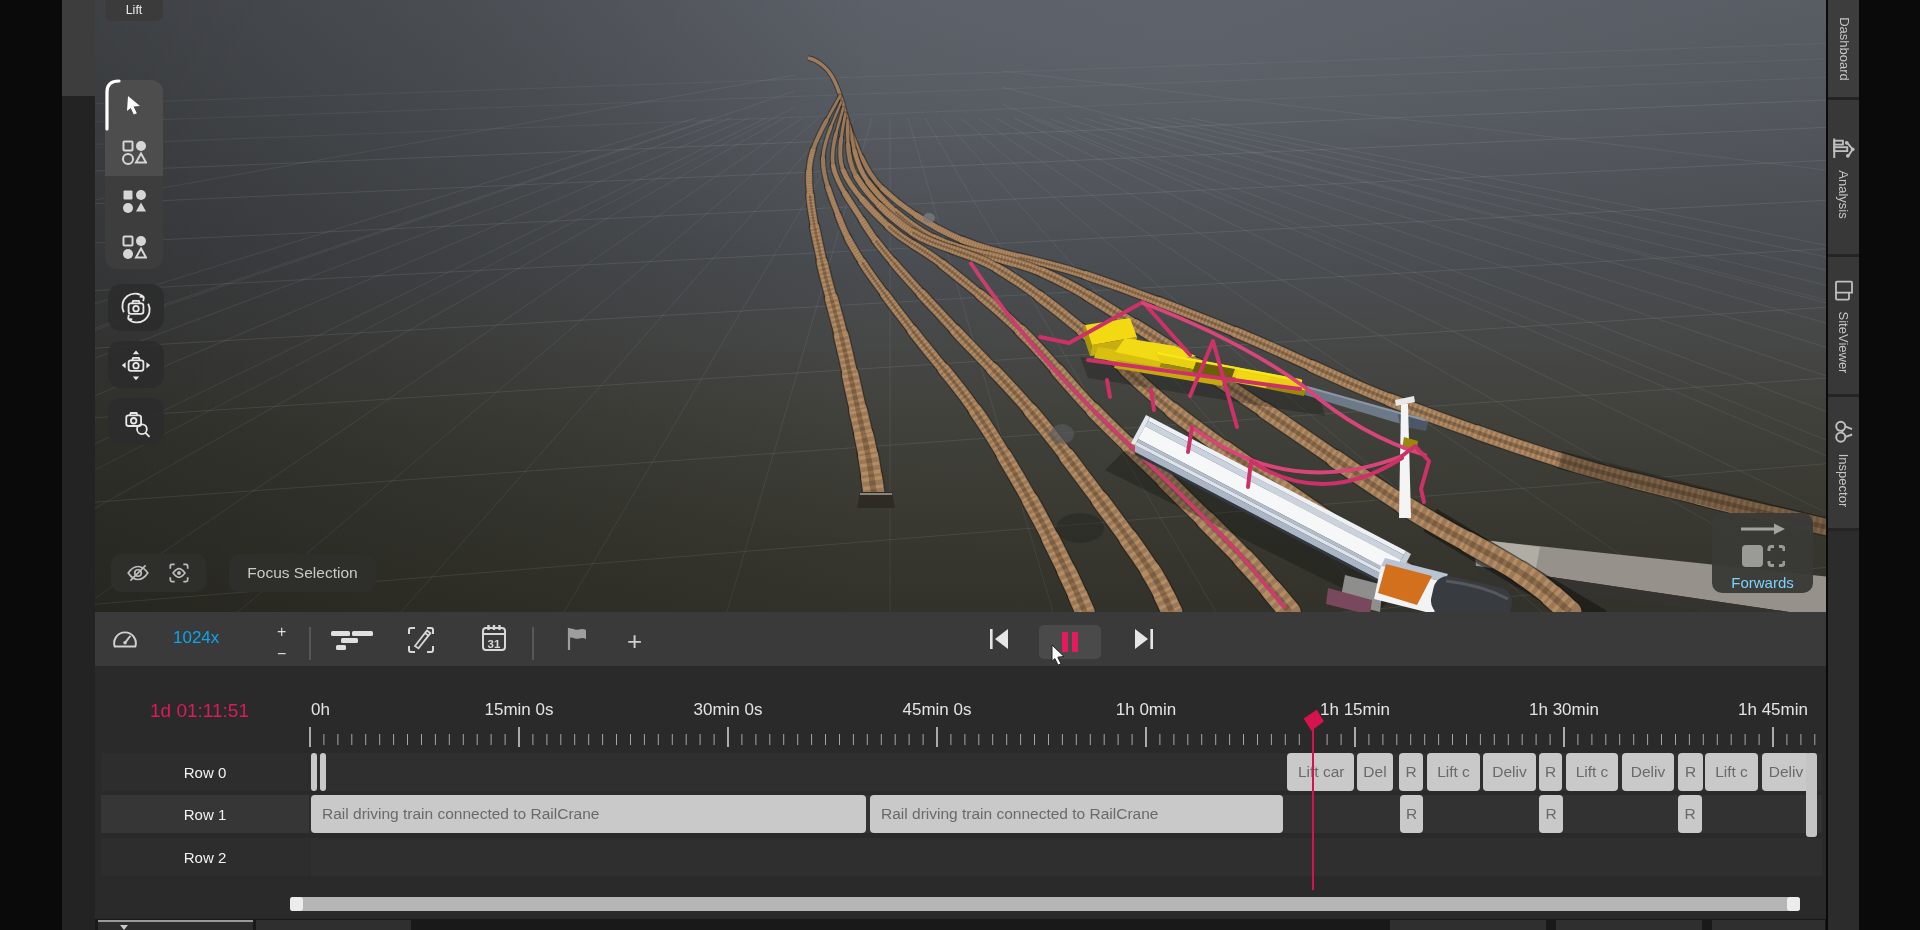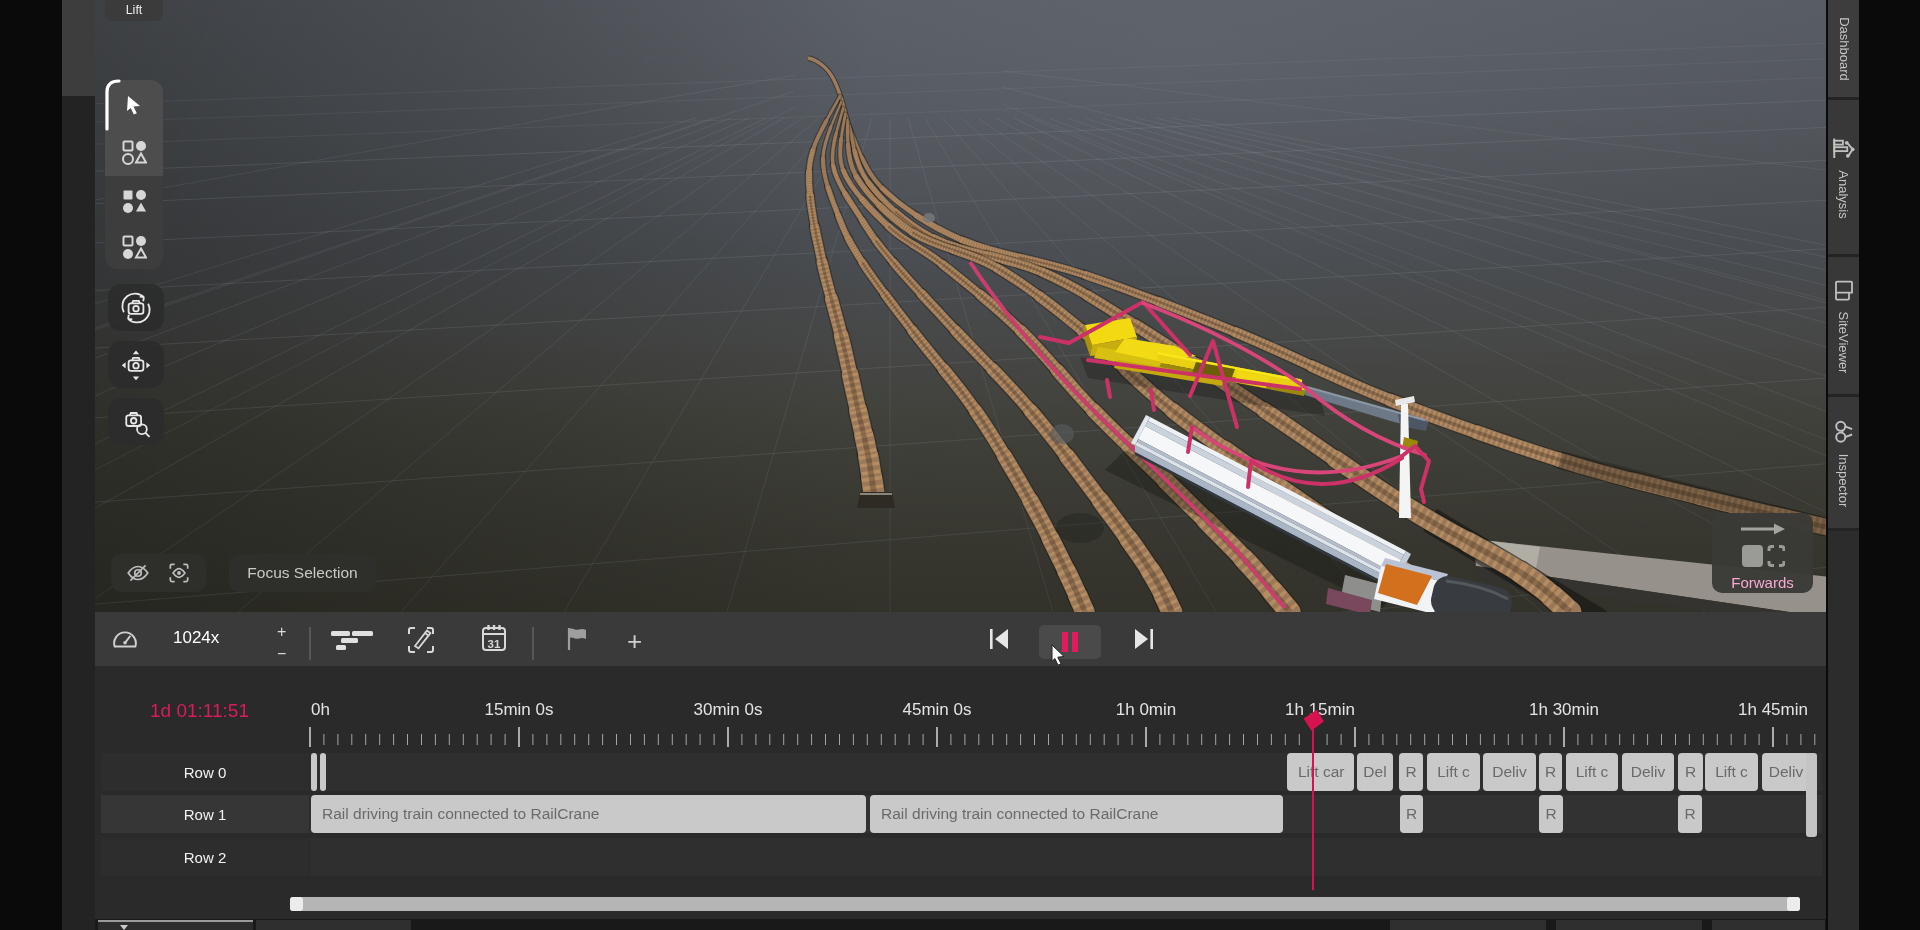--- a/index.html
+++ b/index.html
@@ -21,27 +21,27 @@
 #tsel { left:10px; top:80px; width:58px; height:96px; border-radius:12px 12px 0 0; background:#4d4d4d; }
 .cambtn { left:13px; width:56px; height:47px; border-radius:13px; background:rgba(44,44,44,0.93);
           display:flex; align-items:center; justify-content:center; }
 
 #eyepill { left:16px; top:554px; width:95px; height:38px; border-radius:10px; background:rgba(47,47,43,0.92);
            display:flex; align-items:center; justify-content:space-evenly; }
 #focuspill { left:134px; top:554px; width:147px; height:38px; border-radius:10px; background:rgba(47,47,43,0.92);
              color:#c9c9c6; font-size:15.5px; display:flex; align-items:center; justify-content:center; }
 #fwd { left:1617px; top:513px; width:101px; height:80px; border-radius:10px; background:rgba(58,58,55,0.97);
        display:flex; flex-direction:column; align-items:center; }
-#fwd .t { color:#f9a8d4; font-size:15px; margin-top:1px; }
+#fwd .t { color:#7dd3fc; font-size:15px; margin-top:1px; }
 
 
 #tl { left:95px; top:612px; width:1731px; height:318px; background:#2a2a2a; }
 #tlbar { position:absolute; left:0; top:0; width:1731px; height:54px; background:#3a3a3a; }
 .ti { position:absolute; display:flex; align-items:center; justify-content:center; }
-#speed { left:78px; top:16px; color:#ffffff; font-size:17px; }
+#speed { left:78px; top:16px; color:#0ea5e9; font-size:17px; }
 .pm { color:#dddddd; font-size:16px; line-height:1; position:absolute; left:182px; }
 .sep { position:absolute; width:2px; background:#575757; top:15px; height:33px; }
 #pausebtn { left:944px; top:13px; width:62px; height:34px; background:#4a4a4a; border-radius:5px; }
 #pausebtn div { width:6.5px; height:20px; background:#e5195c; margin:0 1.6px; }
 
 #tdisp { position:absolute; left:55px; top:88px; width:160px; color:#dc1a5e; font-size:19px; }
 .rlab { position:absolute; top:88px; color:#e3e3e3; font-size:17px; }
 
 .rowlab { position:absolute; left:6px; width:208px; background:#2d2d2d; color:#f2f2f2; font-size:15px;
           display:flex; align-items:center; justify-content:center; }
@@ -774,21 +774,21 @@
         </svg>
       </div>
   </div>
 
   <div id="tdisp">1d 01:11:51</div>
 <div class="rlab" style="left:216px;text-align:left">0h</div>
 <div class="rlab" style="left:354px;width:140px;text-align:center">15min 0s</div>
 <div class="rlab" style="left:563px;width:140px;text-align:center">30min 0s</div>
 <div class="rlab" style="left:772px;width:140px;text-align:center">45min 0s</div>
 <div class="rlab" style="left:981px;width:140px;text-align:center">1h 0min</div>
-<div class="rlab" style="left:1190px;width:140px;">1h 15min</div>
+<div class="rlab" style="left:1190px;width:140px;text-align:center">1h 15min</div>
 <div class="rlab" style="left:1399px;width:140px;text-align:center">1h 30min</div>
 <div class="rlab" style="left:1608px;width:140px;text-align:center">1h 45min</div>
 <svg width="1731" height="40" viewBox="95 708 1731 40" style="position:absolute;left:0;top:96px">
 <line x1="310" y1="727" x2="310" y2="747" stroke="#cccccc" stroke-width="1.6"></line>
 <line x1="323.9" y1="734" x2="323.9" y2="745" stroke="#a6a6a6" stroke-width="1"></line>
 <line x1="337.9" y1="734" x2="337.9" y2="745" stroke="#a6a6a6" stroke-width="1"></line>
 <line x1="351.8" y1="734" x2="351.8" y2="745" stroke="#a6a6a6" stroke-width="1"></line>
 <line x1="365.7" y1="734" x2="365.7" y2="745" stroke="#a6a6a6" stroke-width="1"></line>
 <line x1="379.7" y1="734" x2="379.7" y2="745" stroke="#a6a6a6" stroke-width="1"></line>
 <line x1="393.6" y1="734" x2="393.6" y2="745" stroke="#a6a6a6" stroke-width="1"></line>

